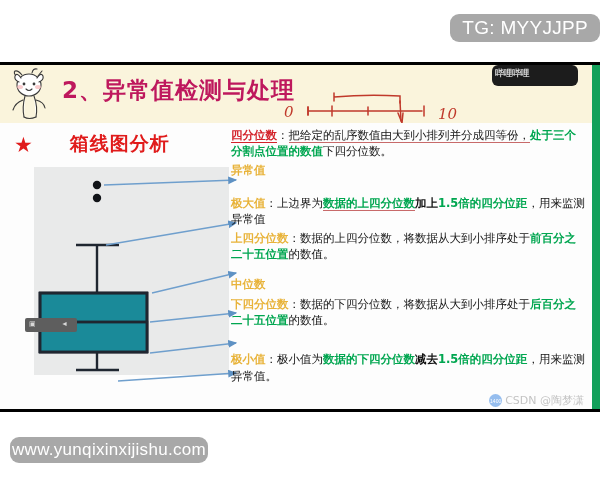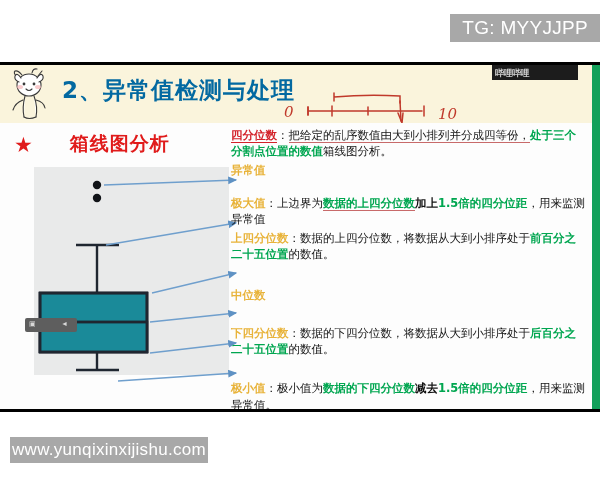--- a/index.html
+++ b/index.html
@@ -2,42 +2,42 @@
 <html><head>
 <meta charset="utf-8">
 <style>
   html,body{margin:0;padding:0;background:#ffffff;}
   body{width:600px;height:480px;position:relative;overflow:hidden;
        font-family:"Liberation Sans","DejaVu Sans",sans-serif;}
 
   
   .wm{position:absolute;background:#a8a8a8;color:#ffffff;
       font-family:"Liberation Sans",sans-serif;font-weight:400;
-      letter-spacing:.3px;display:flex;align-items:center;}
+      letter-spacing:.3px;display:flex;align-items:center;border-radius:9px;}
   #wm-top{right:0;top:14px;height:28px;padding:0 12px;font-size:19px;}
   #wm-bottom{left:10px;top:437px;height:26px;padding:0 2px;font-size:17px;}
 
   
   #slide{position:absolute;left:0;top:62px;width:600px;height:350px;
          background:#000000;overflow:hidden;}
   #slide-inner{position:absolute;left:0;top:3px;width:592px;height:344px;
                background:#ffffff;overflow:hidden;}
   #green-edge{position:absolute;right:0;top:3px;width:8px;height:344px;
               background:#12a05a;}
 
   
   #title-band{position:absolute;left:0;top:0;width:592px;height:58px;
               background:#faf4dc;overflow:hidden;}
   #mascot{position:absolute;left:8px;top:2px;width:52px;height:54px;}
   #title-text{position:absolute;left:62px;top:10px;font-size:23px;
-              font-weight:bold;color:#0369a1;letter-spacing:1px;
+              font-weight:bold;color:#be185d;letter-spacing:1px;
               font-family:"DejaVu Sans",sans-serif;}
   #sketch{position:absolute;left:272px;top:0px;width:205px;height:58px;}
-  #bili-badge{position:absolute;left:492px;top:0px;width:86px;height:15px;
-              background:#1c1c1c;border-radius:0;overflow:hidden;
+  #bili-badge{position:absolute;left:492px;top:0px;width:86px;height:21px;
+              background:#1c1c1c;border-radius:6px;overflow:hidden;
               filter:blur(.6px);}
   #bili-badge .bt{position:absolute;left:3px;top:2px;font-size:9px;
                   color:#cfcfcf;font-weight:bold;letter-spacing:-.5px;
                   white-space:nowrap;}
 
   
   #slide-body{position:absolute;left:0;top:58px;width:592px;height:286px;
               background:#fdfdfd;}
 
   #section-head{position:absolute;left:14px;top:8px;display:flex;
@@ -174,47 +174,51 @@
           <line x1="152" y1="170" x2="236" y2="150"></line>
           <line x1="150" y1="199" x2="236" y2="190"></line>
           <line x1="150" y1="230" x2="236" y2="220"></line>
           <line x1="118" y1="258" x2="236" y2="250"></line>
         </g>
       </svg>
 
       <div id="text-col">
 
         <div class="para">
-          <span class="term-q">四分位数</span><span>：</span><span class="ul-red">把给定的乱序数值由大到小排列并分成四等份，</span><span class="g">处于三个分割点位置的数值</span><span>箱线图分析。</span>
+          <span class="term-q">四分位数</span><span>：</span><span class="ul-red">把给定的乱序数值由大到小排列并分成四等份，</span><span class="g">处于三个分割点位置的数值</span><span>下四分位数。</span>
         </div>
 
         <div class="para" style="">
           <span class="term">异常值</span>
         </div>
 
         <div class="para" style="margin-top:17px">
           <span class="term">极大值</span><span>：</span><span>上边界为</span><span class="g ul-red">数据的上四分位数</span><span class="k">加上</span><span class="g">1.5倍的四分位距</span><span>，用来监测异常值</span>
         </div>
 
         <div class="para" style="">
           <span class="term">上四分位数</span><span>：</span><span>数据的上四分位数，将数据从大到小排序处于</span><span class="g">前百分之二十五位置</span><span>的数值。</span>
         </div>
 
-        <div class="para" style="margin-top:25px">
+        <div class="para" style="margin-top:14px">
           <span class="term">中位数</span>
         </div>
 
-        <div class="para" style="margin-top:21px">
+        <div class="para" style="margin-top:3px">
           <span class="term">下四分位数</span><span>：</span><span>数据的下四分位数，将数据从大到小排序处于</span><span class="g">后百分之二十五位置</span><span>的数值。</span>
         </div>
 
         <div class="para" style="margin-top:23px">
           <span class="term">极小值</span><span>：</span><span>极小值为</span><span class="g">数据的下四分位数</span><span class="k">减去</span><span class="g">1.5倍的四分位距</span><span>，用来监测异常值。</span>
         </div>
       </div>
 
+      <div id="csdn">
+        <span id="csdn-dot">1400</span>
+        <span id="csdn-txt">CSDN @陶梦潇</span>
+      </div>
 
     </div>
   </div>
   <div id="green-edge"></div>
 </div>
 
 <div class="wm" id="wm-bottom">www.yunqixinxijishu.com</div>
 
 </body></html>

